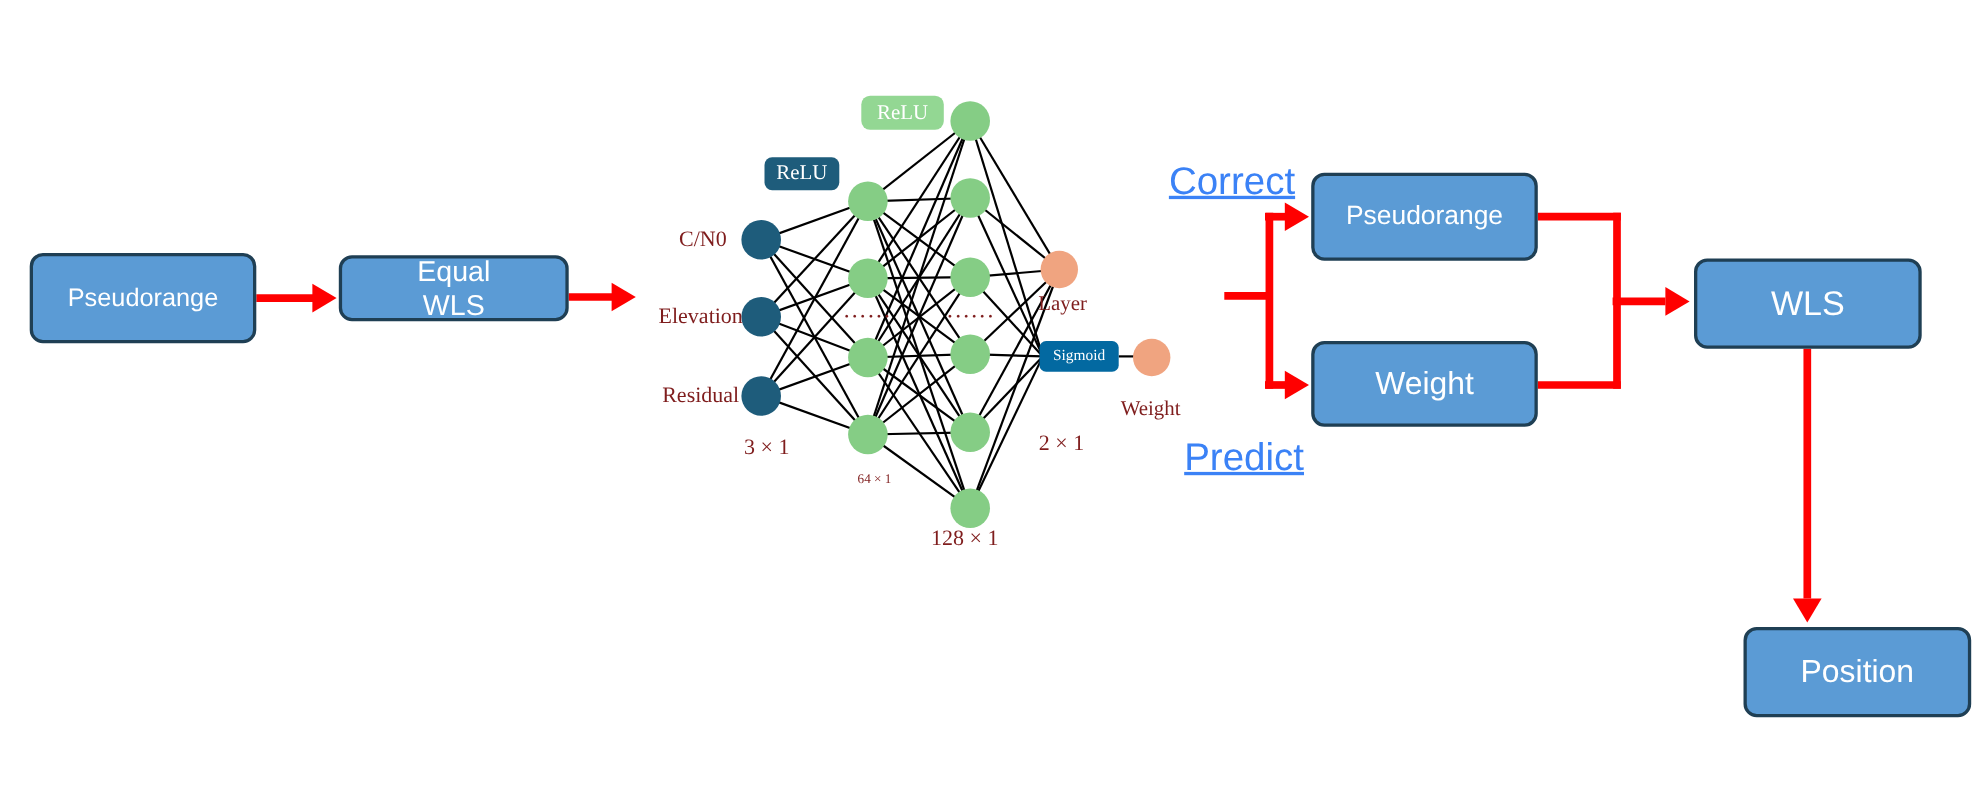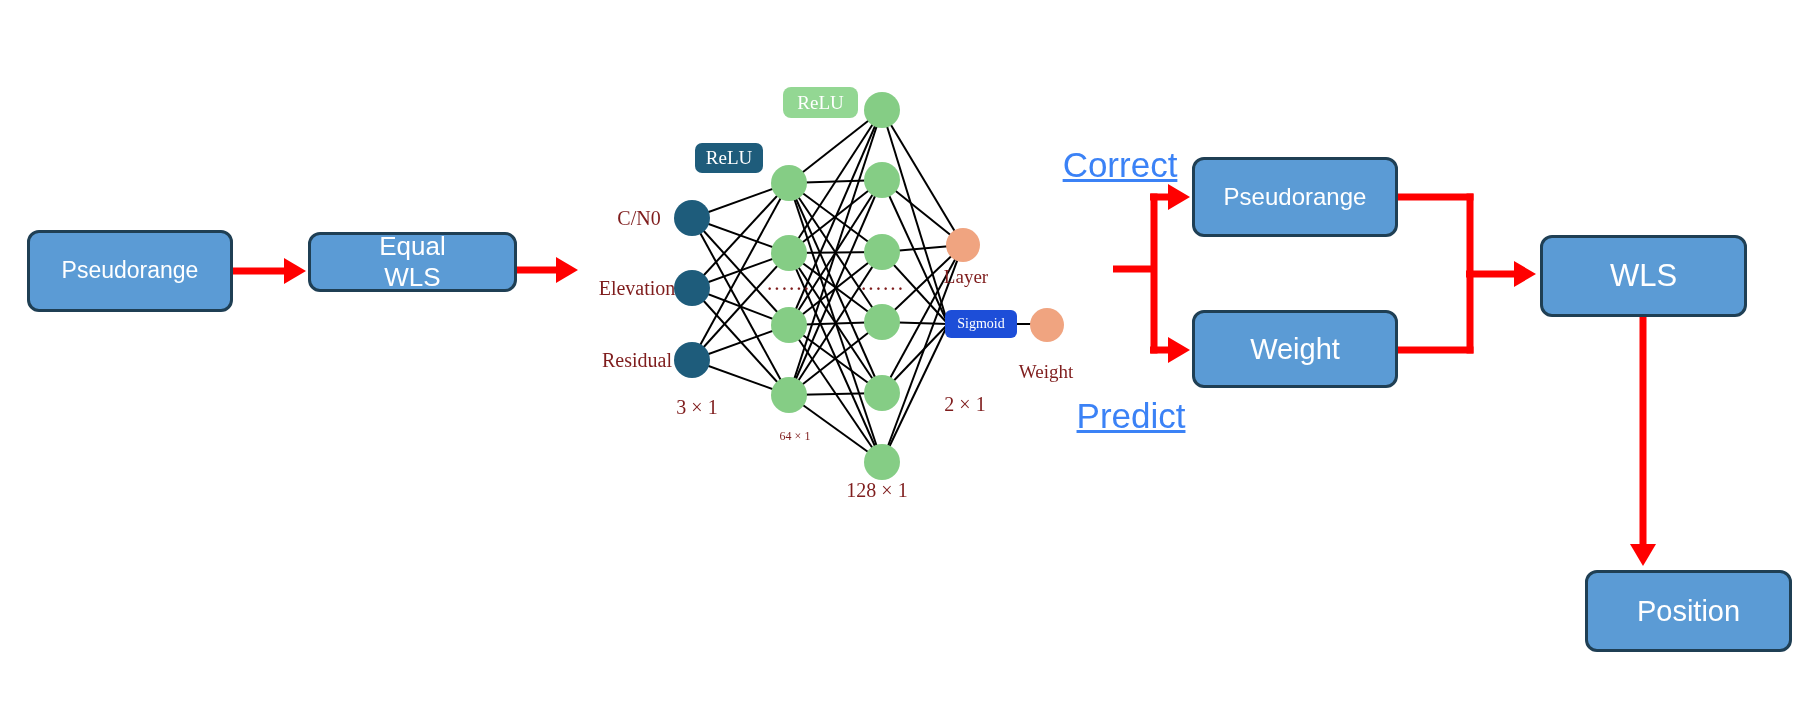--- a/index.html
+++ b/index.html
@@ -122,21 +122,21 @@
       <line x1="1470" y1="193.5" x2="1470" y2="353.5" stroke="#ff0000" stroke-width="7"></line>
       <line x1="1398" y1="350" x2="1473.5" y2="350" stroke="#ff0000" stroke-width="7"></line>
       <line x1="1466" y1="274" x2="1514" y2="274" stroke="#ff0000" stroke-width="7"></line>
       <polygon points="1536,274 1514,261 1514,287" fill="#ff0000"></polygon>
       <line x1="1643" y1="317" x2="1643" y2="544" stroke="#ff0000" stroke-width="7"></line>
       <polygon points="1643,566 1630,544 1656,544" fill="#ff0000"></polygon>
     </svg>
 
   <div class="badge" style="left: 695px; top: 143px; width: 68px; height: 30px; border-radius: 7px; font-size: 19px; background: rgb(30, 92, 123);">ReLU</div>
   <div class="badge" style="left: 783px; top: 87px; width: 75px; height: 31px; border-radius: 8px; font-size: 19px; background: rgb(147, 215, 147);">ReLU</div>
-  <div class="badge" style="left: 945px; top: 310px; width: 72px; height: 28px; border-radius: 6px; font-size: 14px; background: #1d4ed8;">Sigmoid</div>
+  <div class="badge" style="left: 945px; top: 310px; width: 72px; height: 28px; border-radius: 6px; font-size: 14px; background: #0369a1;">Sigmoid</div>
 
   <div class="lbl" style="left:639px;top:218px;font-size:20px;">C/N0</div>
   <div class="lbl" style="left:637px;top:288px;font-size:20px;">Elevation</div>
   <div class="lbl" style="left:637px;top:360px;font-size:20px;">Residual</div>
   <div class="lbl" style="left:697px;top:407px;font-size:20px;">3 × 1</div>
   <div class="lbl dots" style="left:789px;top:289px;">······</div>
   <div class="lbl dots" style="left:883px;top:289px;">······</div>
   <div class="lbl" style="left:795px;top:436px;font-size:12px;">64 × 1</div>
   <div class="lbl" style="left:877px;top:490px;font-size:20px;">128 × 1</div>
   <div class="lbl" style="left:966px;top:277px;font-size:19px;">Layer</div>

